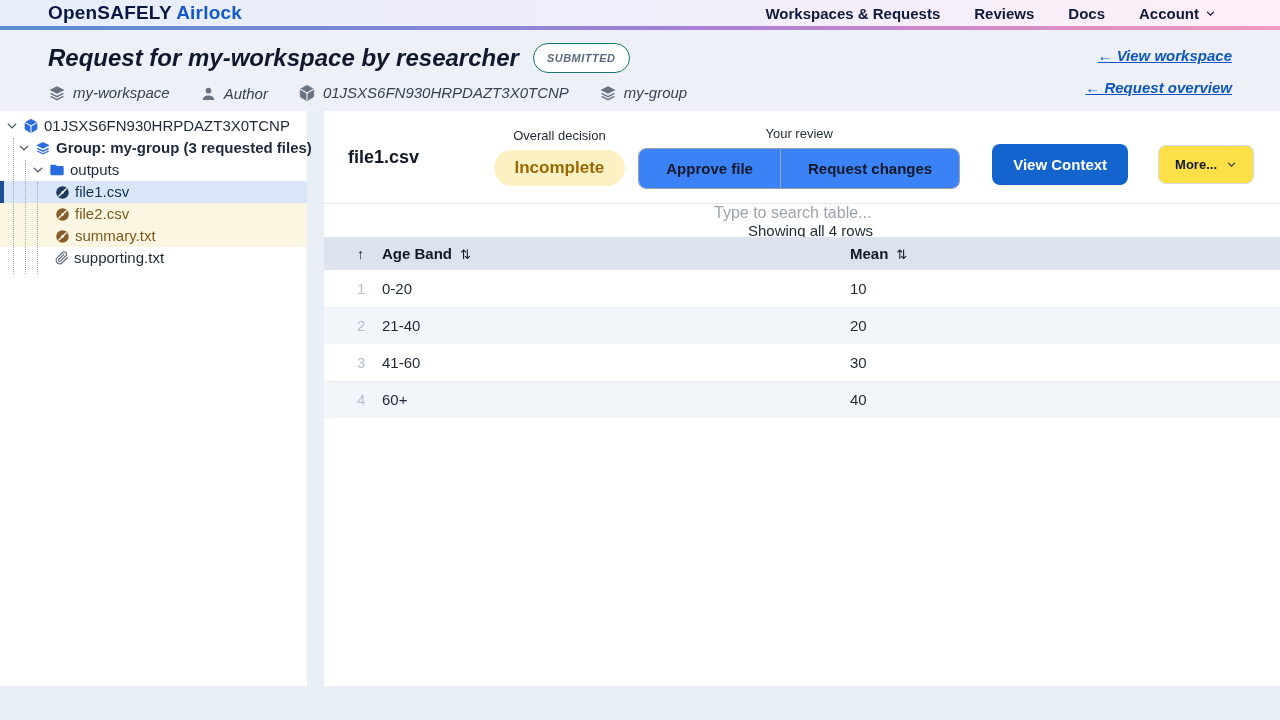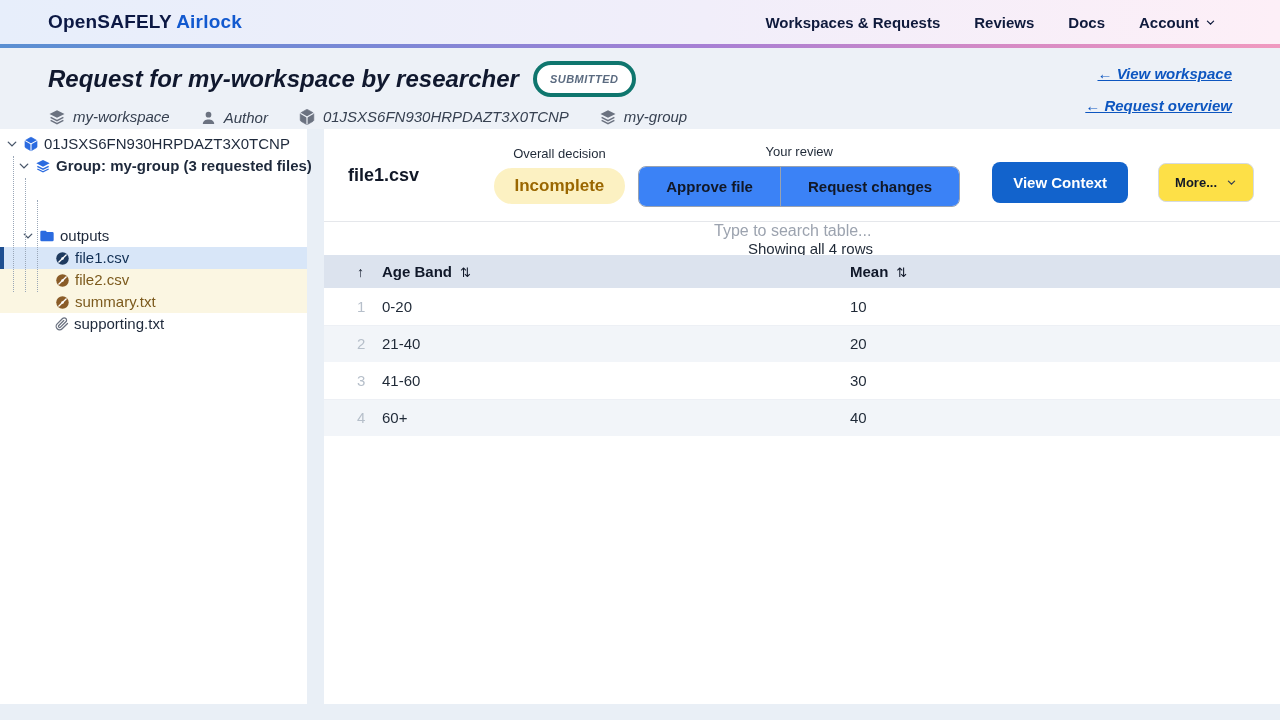--- a/index.html
+++ b/index.html
@@ -1,59 +1,59 @@
 <!DOCTYPE html>
 <html><head>
 <meta charset="utf-8">
 <style>
   * { margin:0; padding:0; box-sizing:border-box; }
   html,body { width:1280px; height:720px; overflow:hidden; }
   body { background:#e9eff6; font-family:"Liberation Sans", sans-serif; color:#16213f; }
 
   
   .nav {
-    height:44px; display:flex; align-items:center;
+    height:26px; display:flex; align-items:center;
     padding:0 64px 0 48px;
     background:linear-gradient(90deg,#e7eefb 0%,#f1eefa 55%,#fdeff7 100%);
   }
   .brand { font-size:19px; font-weight:800; letter-spacing:.2px; cursor:pointer; }
   .brand .b1 { color:#0c1844; }
   .brand .b2 { color:#1259cf; }
   .nav-items { margin-left:auto; display:flex; align-items:center; gap:34px; }
   .nav-item { font-size:15px; font-weight:700; color:#0f1a3c; cursor:pointer; display:flex; align-items:center; gap:6px; }
   .grad-bar { height:4px;
     background:linear-gradient(90deg,#5a8fd2 0%,#7c87d6 30%,#a77fd4 55%,#d88bc4 80%,#f09ac0 100%); }
 
   
   .req-header { background:#edf1f7; height:81px; padding:13px 48px 0; position:relative;font-style:italic; }
   .req-title-row { display:flex; align-items:center; gap:14px; }
   .req-title { font-size:24px; font-weight:800; color:#10182e; }
   .status-badge {
-    background:#fff; border:4px solid #0f766e; color:#5b6b80;
+    background:#fff; border:1px solid #0f766e; color:#5b6b80;
     font-size:11px; font-weight:700; letter-spacing:.5px;
     padding:8px 13px; border-radius:999px;
   }
   .req-meta { display:flex; align-items:center; gap:30px; margin-top:11px; }
   .meta-item { display:flex; align-items:flex-start; gap:7px; font-size:15px; color:#374151; }
   .meta-item svg { flex:0 0 auto; }
   .req-links { position:absolute; right:48px; top:17px; display:flex; flex-direction:column; align-items:flex-end; gap:15px;text-align:right; }
   .req-link { color:#0d56c0; font-size:15px; font-weight:700; text-decoration:underline; cursor:pointer; }
 
   
   .page-body { display:flex; gap:17px; height:575px; }
   .sidebar { width:307px; background:#fff; position:relative; padding-top:4px; }
   .main-panel { flex:1; background:#fff; display:flex; flex-direction:column; }
 
   
   .tree-row { height:22px; line-height:22px; display:flex; align-items:center; gap:5px;
               font-size:15px; color:#1e293b; cursor:pointer; white-space:nowrap; }
   .tree-row svg { flex:0 0 auto; }
   .tr-root { padding-left:6px; }
   .tr-group { padding-left:18px; font-weight:700; }
-  .tr-folder { padding-left:22px;margin-top:48px; }
+  .tr-folder { padding-left:32px; }
   .tr-file { padding-left:55px; }
   .tr-file1 { background:#d8e6f8; color:#112f54; box-shadow:inset 4px 0 0 #1e4f91; }
   .tr-file-warn { background:#fbf6e2; color:#7c5a1d; }
   .file-icon-dark { color:#1e3a5f; }
   .file-icon-warn { color:#8a5c28; }
   .guide { position:absolute; border-left:1px dotted #9aa7b8; width:0; }
   .g1 { left:13px; top:27px; height:136px; }
   .g2 { left:25px; top:49px; height:114px; }
   .g3 { left:37px; top:71px; height:92px; }
 

